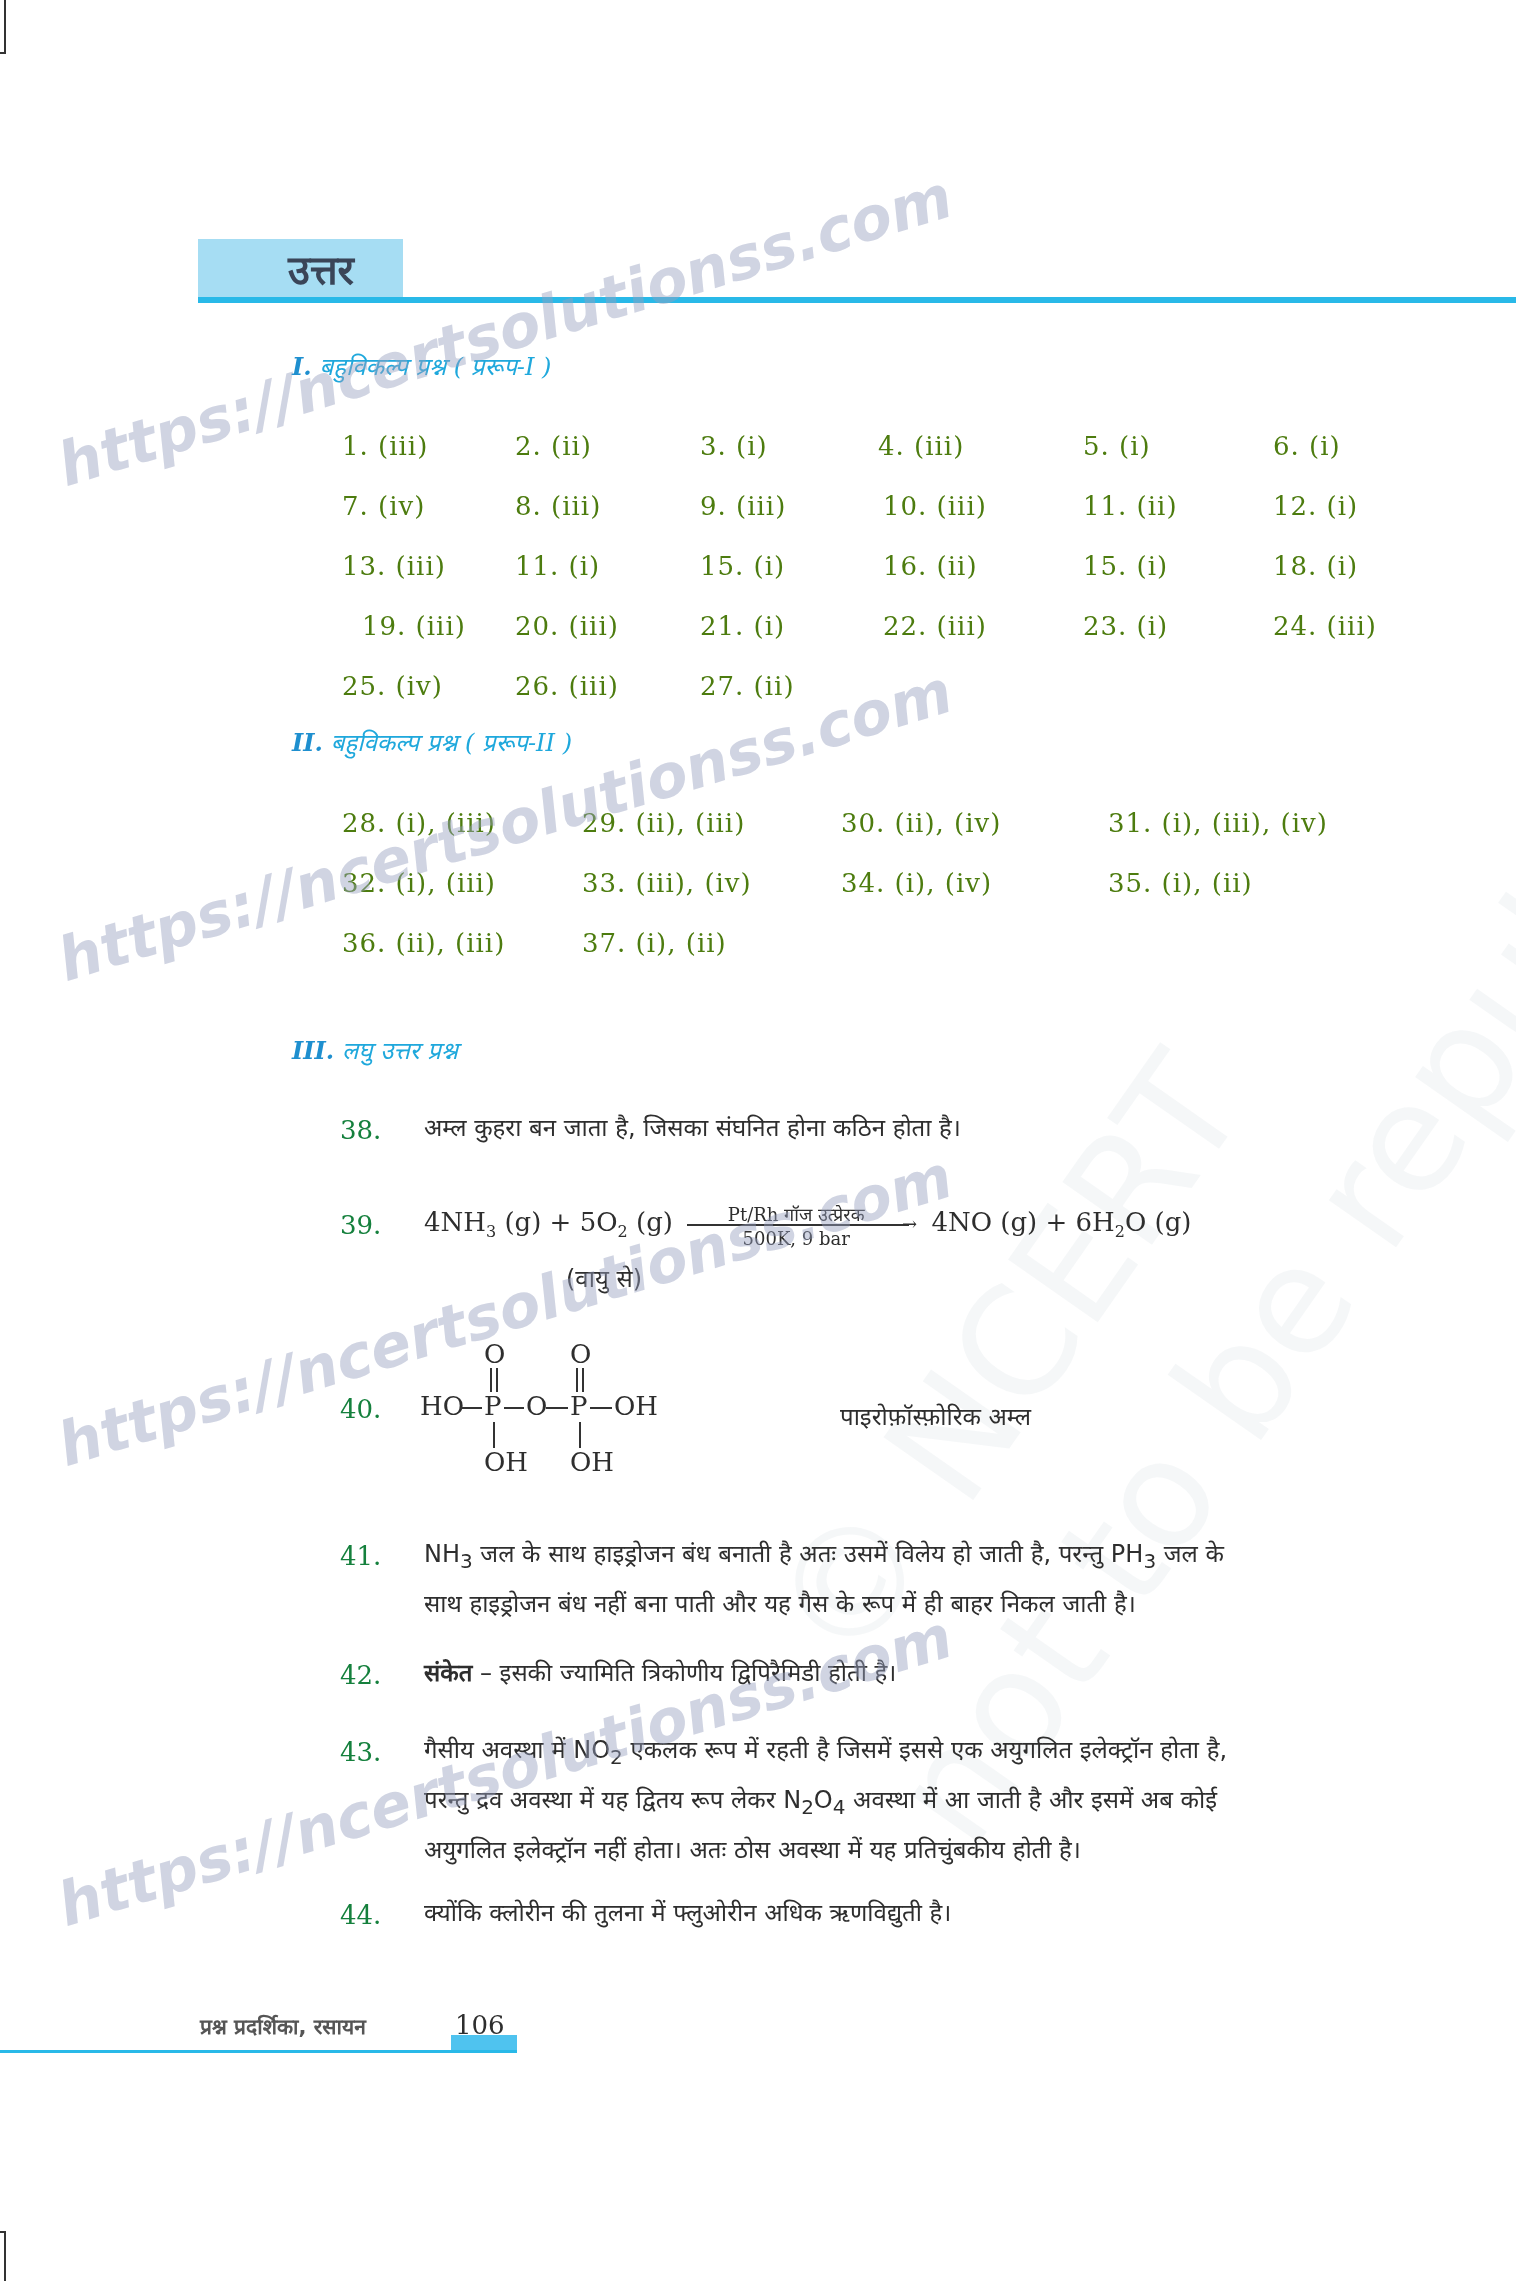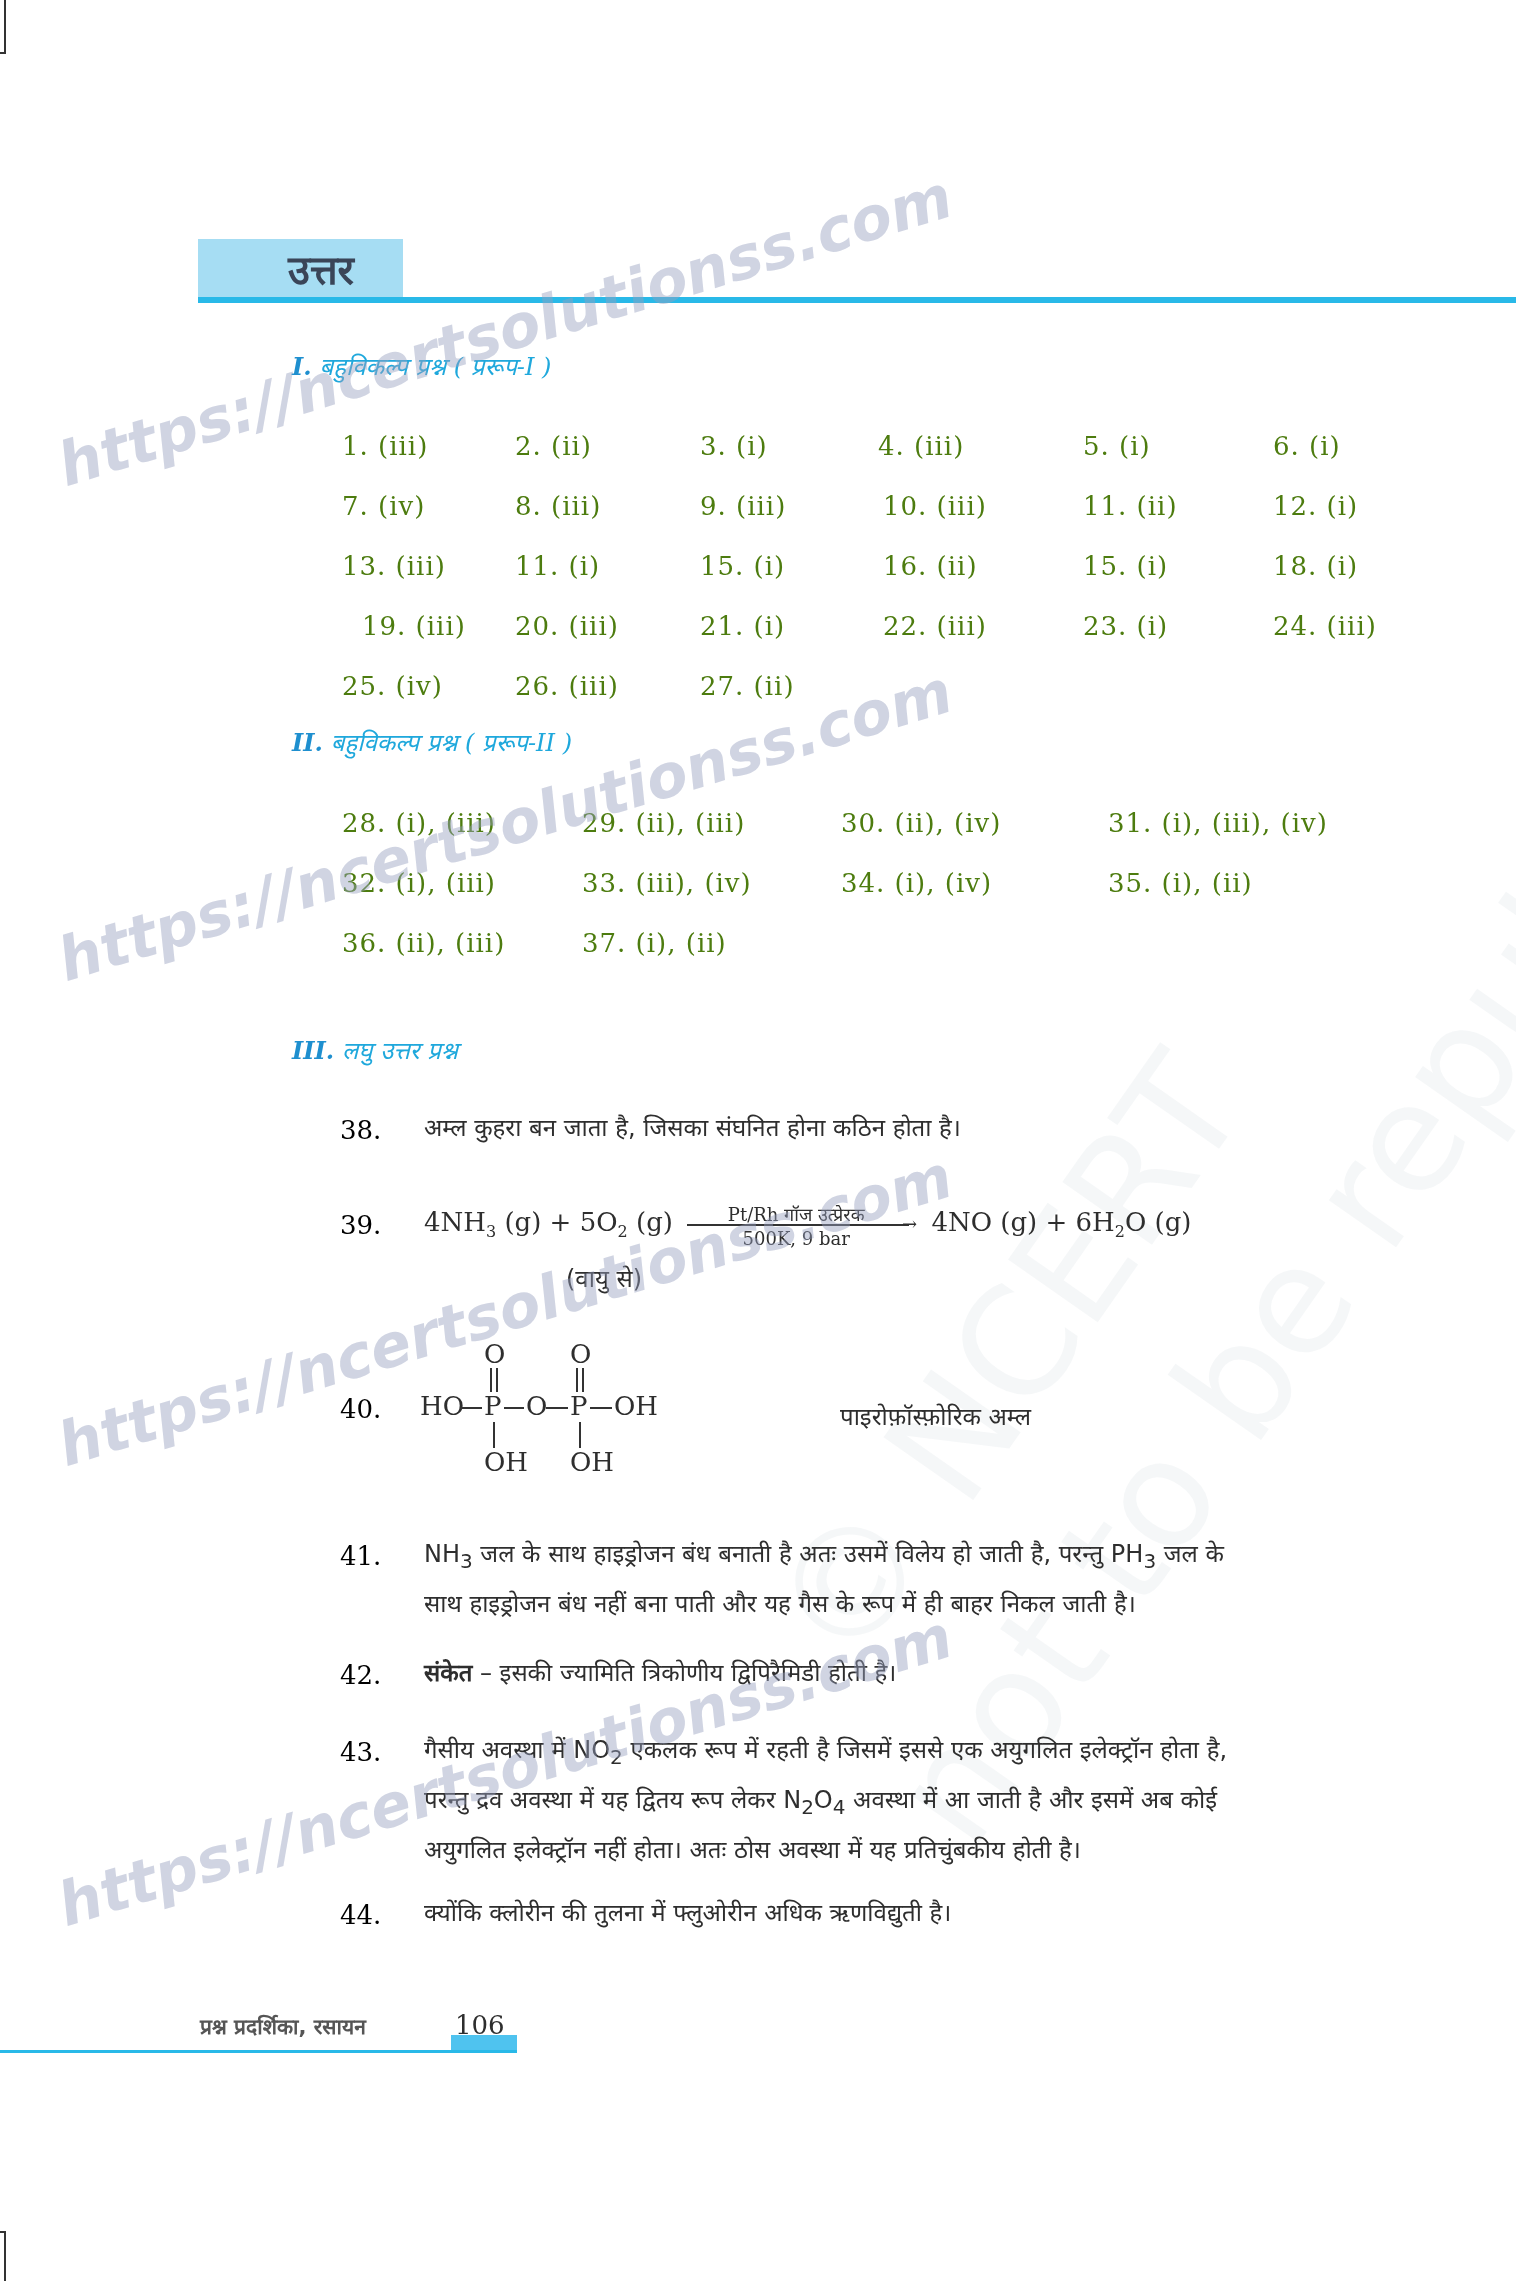--- a/index.html
+++ b/index.html
@@ -14,21 +14,21 @@
 
   .title-box { left:198px; top:239px; width:205px; height:60px; background:#a6ddf3; }
   .title-text { left:288px; top:244px; font-family:"DejaVu Sans", sans-serif; font-weight:bold; font-size:40px; color:#3a4558; line-height:52px; }
   .title-rule { left:198px; top:297px; width:1318px; height:6px; background:#29b9e8; }
 
   .sec-head { font-family:"DejaVu Serif", serif; font-style:italic; font-size:24px; color:#1fa8dc; line-height:30px; }
   .sec-head .roman { font-weight:bold; color:#1e8fcf; margin-right:8px; }
 
   .ans { font-size:26px; line-height:34px; color:#4d7c0f; white-space:nowrap; letter-spacing:1px;text-align:right; }
 
-  .num { font-size:26px; line-height:34px; color:#000000; }
+  .num { font-size:26px; line-height:34px; color:#15803d; }
   .para { font-family:"DejaVu Sans", sans-serif; font-size:24px; line-height:43px; color:#2e2e2e; }
   .bold { font-weight:bold; }
 
   .eq { font-size:26px; line-height:34px; color:#2e2e2e; white-space:nowrap; }
   .eq sub { font-size:16px; }
   .arrow-wrap { display:inline-block; position:relative; width:230px; height:40px; vertical-align:middle; margin:0 6px; }
   .arrow-top { position:absolute; left:0; right:12px; top:-6px; text-align:center; font-size:18px; white-space:nowrap; }
   .arrow-line { position:absolute; left:0; right:8px; top:20px; height:1.5px; background:#333; }
   .arrow-head { position:absolute; right:0; top:11px; font-size:18px; line-height:18px; }
   .arrow-bot { position:absolute; left:0; right:12px; top:18px; text-align:center; font-size:18px; white-space:nowrap; }

